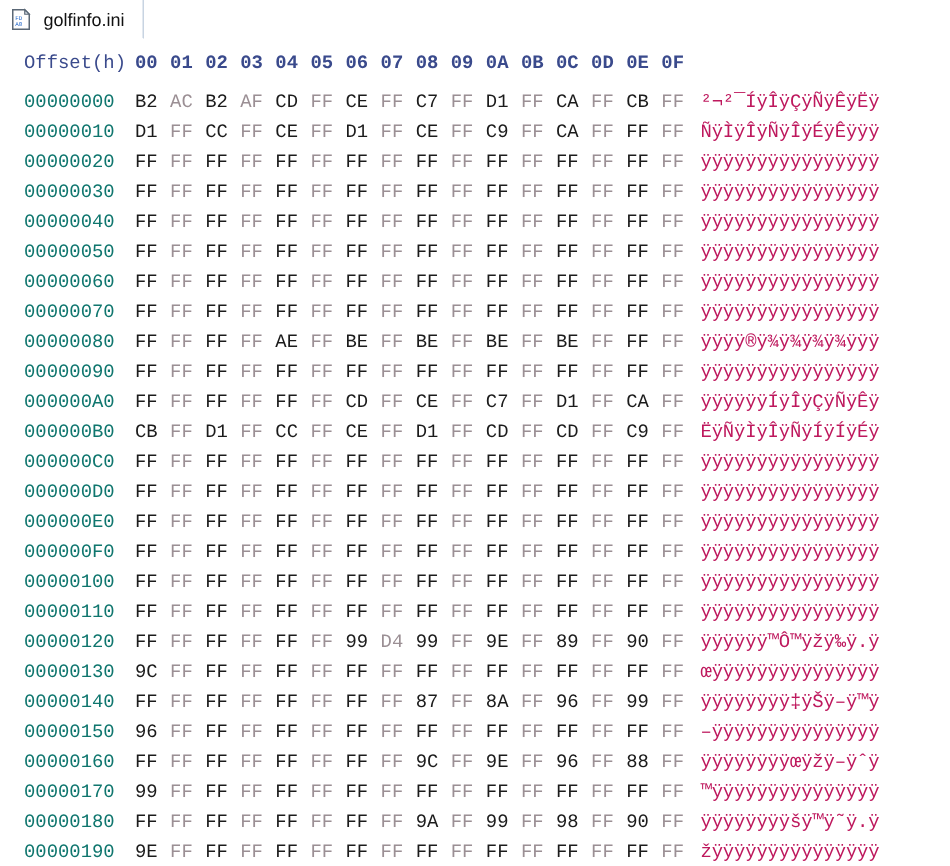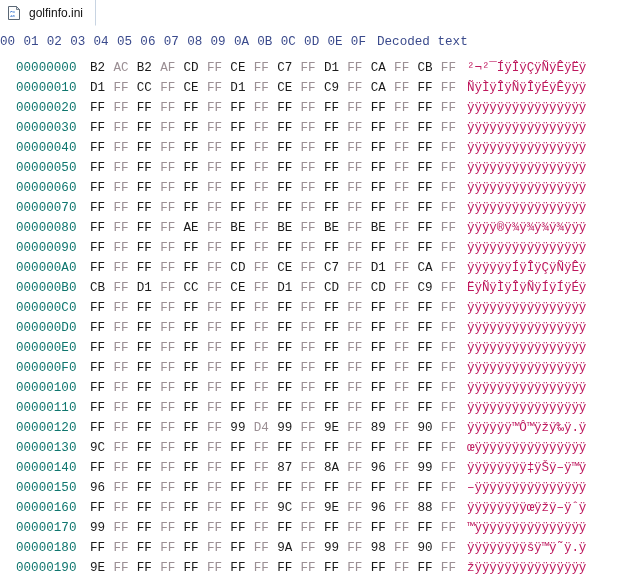--- a/index.html
+++ b/index.html
@@ -85,21 +85,21 @@
     display: flex;
     box-sizing: border-box;
   }
   .byte {
     width: 23.4px;
     text-align: left;
     flex: 0 0 auto;
   }
   .byte.even { color: #1b1b1b; }
   .byte.odd  { color: #9b8f94; }
-  .header .byte { color: #3a4a8c; }
+  .header .byte { color: #3a4a8c; font-weight: bold; }
 
   .col-ascii {
     flex: 0 0 auto;
     width: 160px;
     color: #be185d;
     padding-left: 3px;
     box-sizing: border-box;
     letter-spacing: -0.1px;
   }
   .header .col-ascii {
@@ -123,22 +123,22 @@
         <text x="4.2" y="12.0" font-family="Liberation Mono, monospace" font-size="3.9" fill="#1c62c8">A0</text>
       </svg>
     </span>
     <span class="tab-label">golfinfo.ini</span>
   </div>
 </div>
 
 <div class="hexview">
 
   <div class="hexrow header">
+    <div class="col-offset">Offset(h)</div>
     <div class="col-bytes"><span class="byte">00</span><span class="byte">01</span><span class="byte">02</span><span class="byte">03</span><span class="byte">04</span><span class="byte">05</span><span class="byte">06</span><span class="byte">07</span><span class="byte">08</span><span class="byte">09</span><span class="byte">0A</span><span class="byte">0B</span><span class="byte">0C</span><span class="byte">0D</span><span class="byte">0E</span><span class="byte">0F</span></div>
-    <div class="col-ascii">Decoded text</div>
   </div>
 
   <div class="spacer-row"></div>
 
   <div id="rows-container">
       <div class="hexrow"><div class="col-offset">00000000</div><div class="col-bytes"><span class="byte even">B2</span><span class="byte odd">AC</span><span class="byte even">B2</span><span class="byte odd">AF</span><span class="byte even">CD</span><span class="byte odd">FF</span><span class="byte even">CE</span><span class="byte odd">FF</span><span class="byte even">C7</span><span class="byte odd">FF</span><span class="byte even">D1</span><span class="byte odd">FF</span><span class="byte even">CA</span><span class="byte odd">FF</span><span class="byte even">CB</span><span class="byte odd">FF</span></div><div class="col-ascii">²¬²¯ÍÿÎÿÇÿÑÿÊÿËÿ</div></div>
       <div class="hexrow"><div class="col-offset">00000010</div><div class="col-bytes"><span class="byte even">D1</span><span class="byte odd">FF</span><span class="byte even">CC</span><span class="byte odd">FF</span><span class="byte even">CE</span><span class="byte odd">FF</span><span class="byte even">D1</span><span class="byte odd">FF</span><span class="byte even">CE</span><span class="byte odd">FF</span><span class="byte even">C9</span><span class="byte odd">FF</span><span class="byte even">CA</span><span class="byte odd">FF</span><span class="byte even">FF</span><span class="byte odd">FF</span></div><div class="col-ascii">ÑÿÌÿÎÿÑÿÎÿÉÿÊÿÿÿ</div></div>
       <div class="hexrow"><div class="col-offset">00000020</div><div class="col-bytes"><span class="byte even">FF</span><span class="byte odd">FF</span><span class="byte even">FF</span><span class="byte odd">FF</span><span class="byte even">FF</span><span class="byte odd">FF</span><span class="byte even">FF</span><span class="byte odd">FF</span><span class="byte even">FF</span><span class="byte odd">FF</span><span class="byte even">FF</span><span class="byte odd">FF</span><span class="byte even">FF</span><span class="byte odd">FF</span><span class="byte even">FF</span><span class="byte odd">FF</span></div><div class="col-ascii">ÿÿÿÿÿÿÿÿÿÿÿÿÿÿÿÿ</div></div>
       <div class="hexrow"><div class="col-offset">00000030</div><div class="col-bytes"><span class="byte even">FF</span><span class="byte odd">FF</span><span class="byte even">FF</span><span class="byte odd">FF</span><span class="byte even">FF</span><span class="byte odd">FF</span><span class="byte even">FF</span><span class="byte odd">FF</span><span class="byte even">FF</span><span class="byte odd">FF</span><span class="byte even">FF</span><span class="byte odd">FF</span><span class="byte even">FF</span><span class="byte odd">FF</span><span class="byte even">FF</span><span class="byte odd">FF</span></div><div class="col-ascii">ÿÿÿÿÿÿÿÿÿÿÿÿÿÿÿÿ</div></div>
       <div class="hexrow"><div class="col-offset">00000040</div><div class="col-bytes"><span class="byte even">FF</span><span class="byte odd">FF</span><span class="byte even">FF</span><span class="byte odd">FF</span><span class="byte even">FF</span><span class="byte odd">FF</span><span class="byte even">FF</span><span class="byte odd">FF</span><span class="byte even">FF</span><span class="byte odd">FF</span><span class="byte even">FF</span><span class="byte odd">FF</span><span class="byte even">FF</span><span class="byte odd">FF</span><span class="byte even">FF</span><span class="byte odd">FF</span></div><div class="col-ascii">ÿÿÿÿÿÿÿÿÿÿÿÿÿÿÿÿ</div></div>

